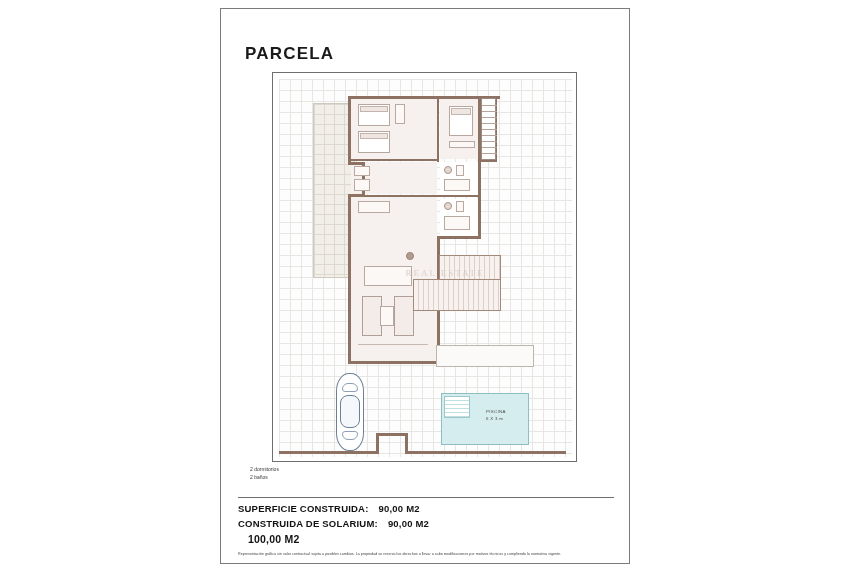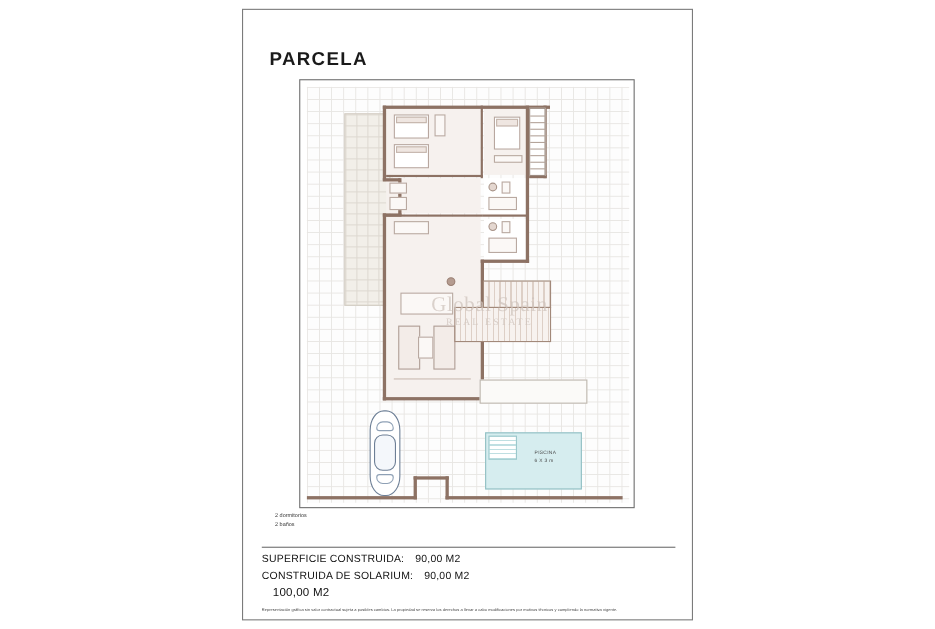--- a/index.html
+++ b/index.html
@@ -252,21 +252,21 @@
     position: absolute;
     left: 238px;
     top: 503px;
     width: 375px;
     color: #111111;
   }
   .spec-row {
     display: flex;
     align-items: center;
     font-size: 9.5px;
-    font-weight: normal;
+    font-weight: bold;
     letter-spacing: .2px;
     margin-bottom: 4px;
   }
   .spec-row .lbl { }
   .spec-row .val { margin-left: 10px; }
   .spec-row.big { font-size: 10.5px; margin-top: 2px; }
   .divider {
     position: absolute;
     left: 238px;
     top: 497px;
@@ -415,21 +415,20 @@
     <div class="bwall" style="left:132px; top:360px; width:3px; height:21px;"></div>
     <div class="bwall" style="left:132px; top:378px; width:161px; height:3px;"></div>
   </div>
 
   <div class="legend">
     <div>2 dormitorios</div>
     <div>2 baños</div>
   </div>
 
   <div class="watermark">
-    <div class="wm1">Global Spain</div>
     <div class="wm2">REAL ESTATE</div>
   </div>
 
   <div class="divider"></div>
   <div class="specs">
     <div class="spec-row">
       <span class="lbl">SUPERFICIE CONSTRUIDA:</span>
       <span class="val">90,00 M2</span>
     </div>
     <div class="spec-row">

